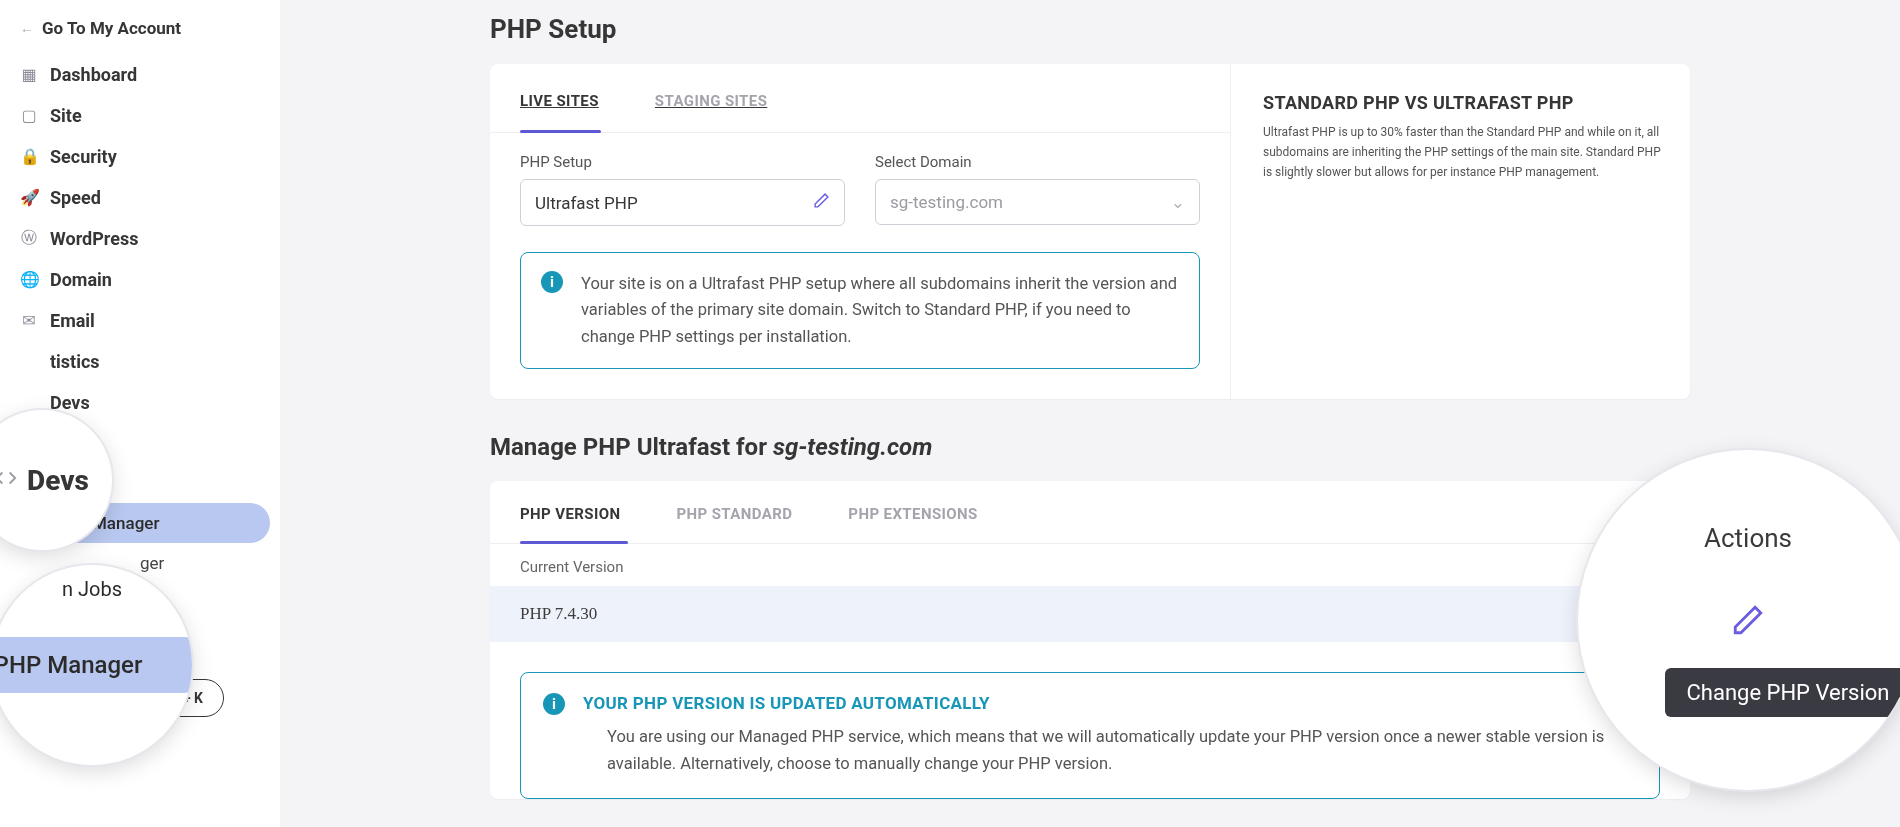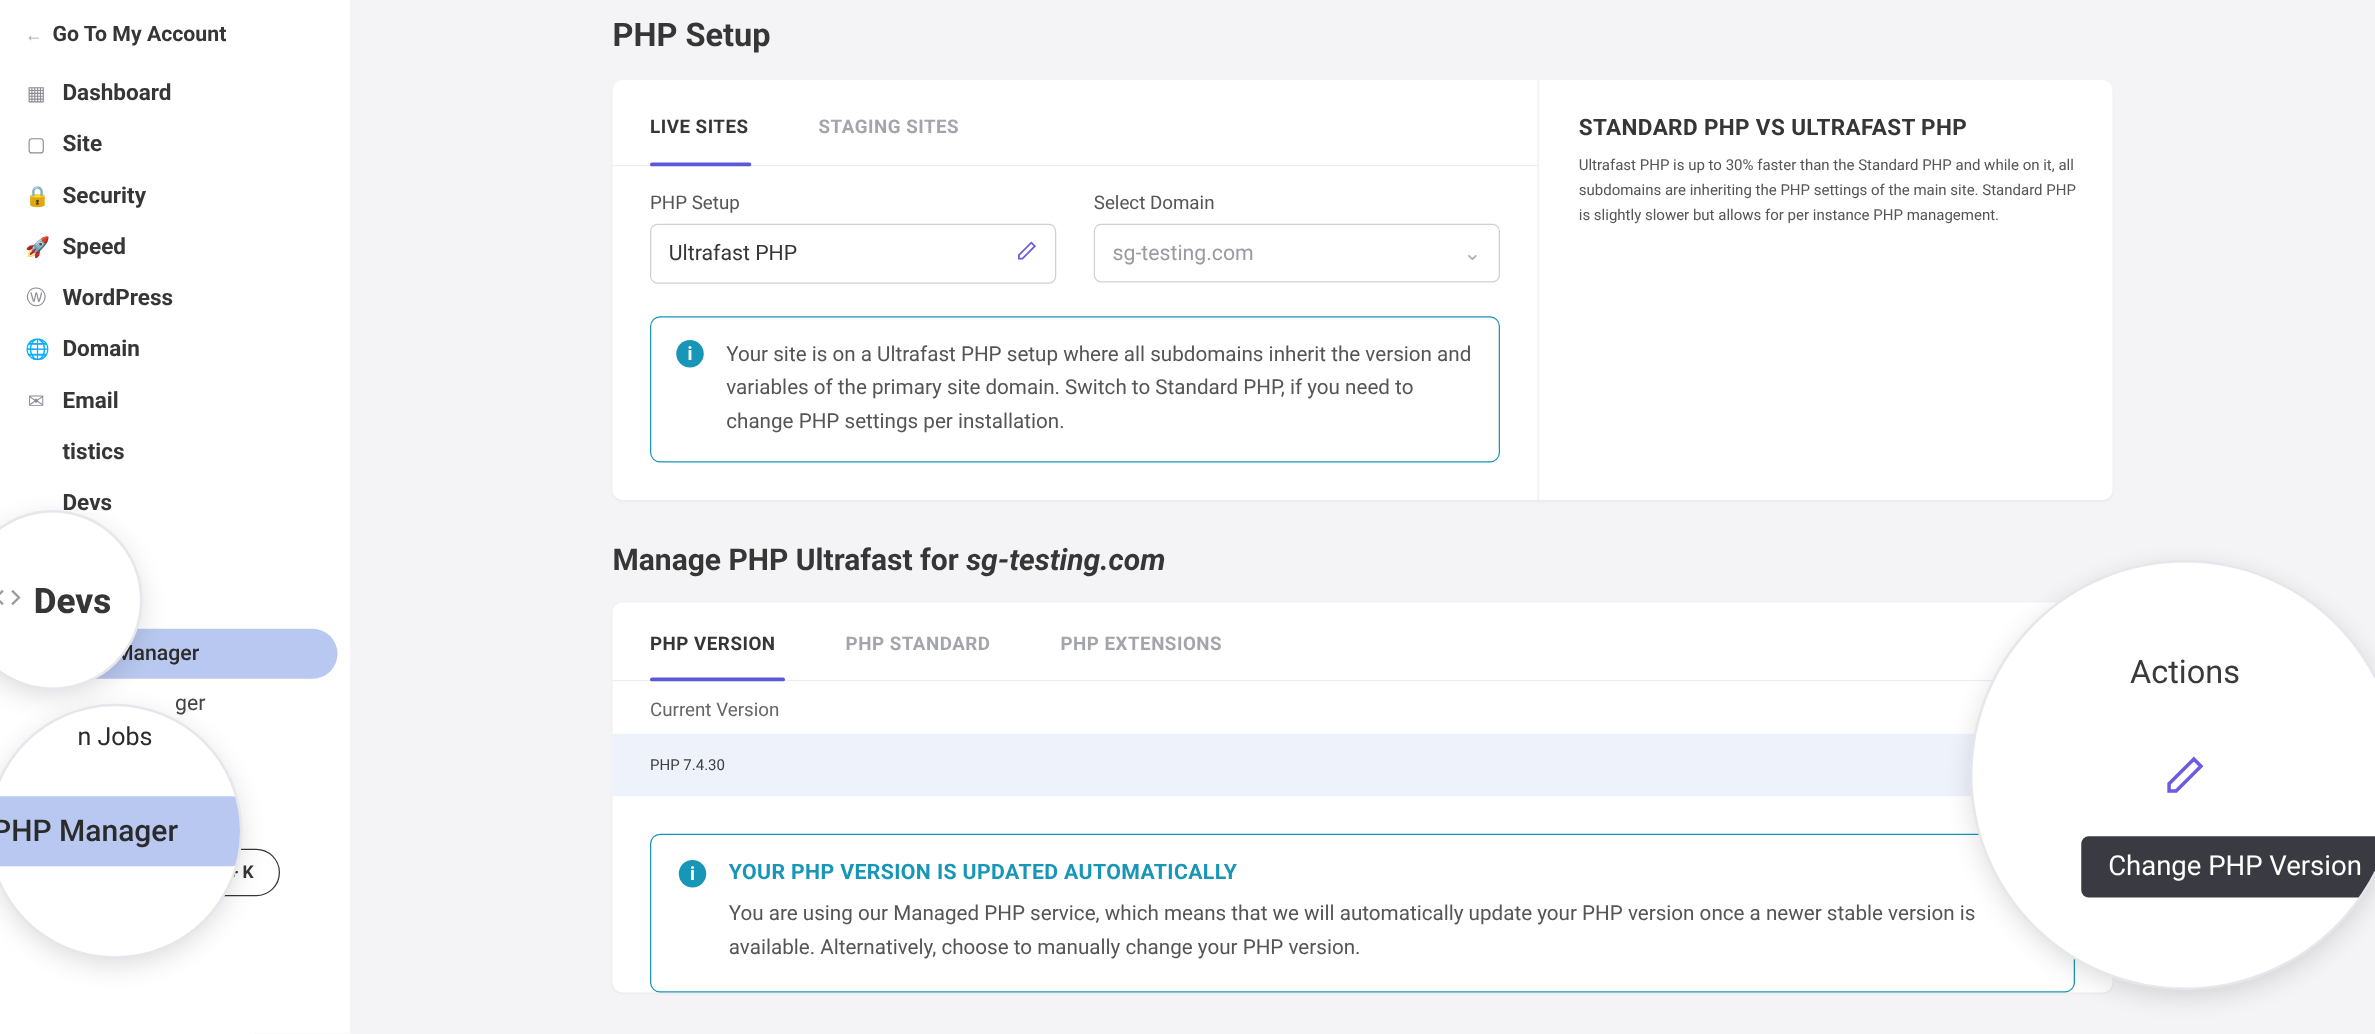--- a/index.html
+++ b/index.html
@@ -64,20 +64,21 @@
     margin-bottom: 34px;
   }
   .card-left { flex: 1; padding: 0 0 30px 0; }
   .card-right {
     width: 460px; border-left: 1px solid #ededf2;
     padding: 28px 28px 28px 32px;
   }
   .tabs {
     display: flex; border-bottom: 1px solid #ededf2;
     padding: 0 30px;
+    text-decoration: underline;
   }
   .tab {
     padding: 28px 20px 22px 0;
     margin-right: 36px;
     font-size: 15px; font-weight:700; letter-spacing: .4px;
     color: #a4a4ad;
     position: relative;
   }
   .tab.active { color: #363636; }
   .tab.active::after {
@@ -127,32 +128,32 @@
   }
   .tab2.active { color:#363636; }
   .tab2.active::after {
     content:""; position:absolute; left:0; right:18px; bottom:-1px;
     height:3px; background:#5d58d3; border-radius:2px;
   }
   .cv-row {
     padding: 14px 30px 10px 30px; font-size:15px; color:#666;
   }
   .version-row {
-    background:#eef2fb; padding: 18px 30px; font-size:12px; color:#3d3d3d;
+    background:#eef2fb; padding: 18px 30px; font-size:17px; color:#3d3d3d;font-family:Liberation Serif, serif;
   }
   .info2 {
     margin: 30px 30px 0 30px;
     border: 1.6px solid #1896b7;
     border-radius: 8px;
     padding: 20px 22px;
     display:flex; gap:18px;
   }
   .info2 .body { flex:1; }
   .info2 .title { color:#1896b7; font-weight:700; font-size:17px; letter-spacing:.3px; margin-bottom:10px; }
-  .info2 .txt { color:#555; font-size:16.5px; line-height:1.65; }
+  .info2 .txt { color:#555; font-size:16.5px; line-height:1.65;margin-left:24px; }
 
   
   .zoom {
     position:absolute; border-radius:50%; background:#fff;
     box-shadow: 0 0 0 2px #e6e6ec, 0 6px 22px rgba(0,0,0,.15);
     display:flex; align-items:center; justify-content:center;
     overflow:hidden;
   }
   .zoom-devs { left:-28px; top:410px; width:140px; height:140px; }
   .zoom-devs .inner { display:flex; align-items:center; gap:10px; font-size:28px; font-weight:800; color:#363636;}

